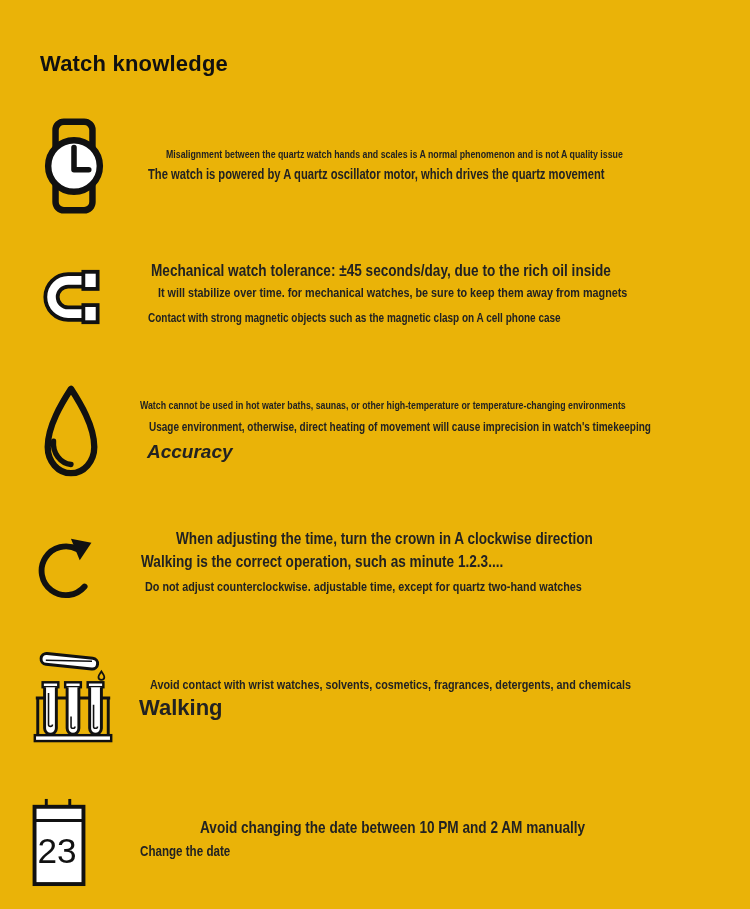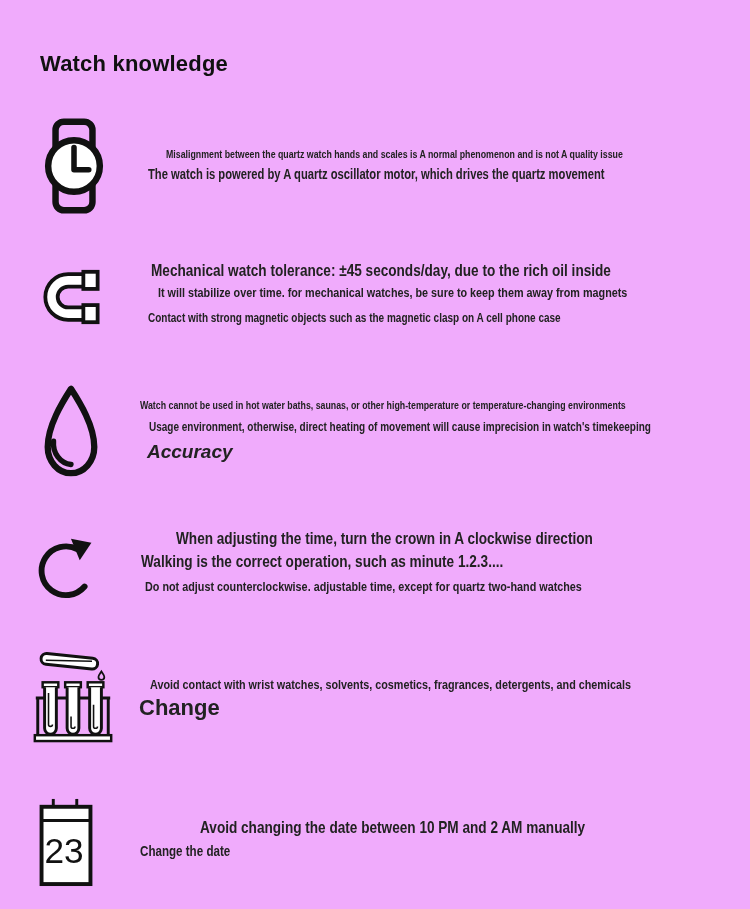--- a/index.html
+++ b/index.html
@@ -2,21 +2,21 @@
 <html><head>
 <meta charset="utf-8">
 <style>
   html,body{margin:0;padding:0;}
   body{
     width:750px;height:909px;
     background:#ffffff;
     font-family:"Liberation Sans","DejaVu Sans",sans-serif;
     overflow:hidden;
   }
-  #canvas{position:relative;width:750px;height:909px;background:#f0abfc;}
+  #canvas{position:relative;width:750px;height:909px;background:#eab308;}
   .section{position:absolute;inset:0;text-align:right;}
   .line{
     position:absolute;
     white-space:nowrap;
     font-weight:bold;
     color:#222;
     line-height:1.1;
   }
   .cond{transform:scaleX(0.8);transform-origin:0 0;display:inline-block;}
   .title{
@@ -43,21 +43,21 @@
   
   .ic-rotate{left:38px;top:528px;width:62px;height:78px;}
   .s4l1{left:176px;top:530px;font-size:17px;}
   .s4l2{left:141px;top:553px;font-size:17px;}
   .s4l3{left:145px;top:580px;font-size:13.5px;}
   
   .ic-chem{left:32px;top:650px;width:82px;height:94px;}
   .s5l1{left:150px;top:678px;font-size:13.5px;}
   .s5l2{left:139px;top:696px;font-size:22px;transform:none;}
   
-  .ic-cal{left:38px;top:797px;width:56px;height:90px;}
+  .ic-cal{left:31px;top:797px;width:56px;height:90px;}
   .s6l1{left:200px;top:819px;font-size:17px;}
   .s6l2{left:140px;top:844px;font-size:14.5px;}
   .cal-num{
     font-family:"Liberation Sans","DejaVu Sans",sans-serif;
     font-weight:400;
   }
 </style>
 </head>
 <body>
 
@@ -132,21 +132,21 @@
         <path d="M12 38 V80 a6 6 0 0 0 12 0 V38" fill="#fff" stroke="#111" stroke-width="3"></path>
         <path d="M35 38 V80 a6 6 0 0 0 12 0 V38" fill="#fff" stroke="#111" stroke-width="3"></path>
         <path d="M58 38 V80 a6 6 0 0 0 12 0 V38" fill="#fff" stroke="#111" stroke-width="3"></path>
         <path d="M16 44 V76 a2 2 0 0 0 4 0" fill="none" stroke="#111" stroke-width="1.6"></path>
         <path d="M39 68 V78 a2 2 0 0 0 4 0" fill="none" stroke="#111" stroke-width="1.6"></path>
         <path d="M62 56 V78 a2 2 0 0 0 4 0" fill="none" stroke="#111" stroke-width="1.6"></path>
         <rect x="2" y="87" width="78" height="6" fill="#fff" stroke="#111" stroke-width="2.5"></rect>
       </svg>
     </span>
     <div class="line cond s5l1">Avoid contact with wrist watches, solvents, cosmetics, fragrances, detergents, and chemicals</div>
-    <div class="line s5l2">Change</div>
+    <div class="line s5l2">Walking</div>
   </div>
 
   <div class="section">
     <span class="icon ic-cal">
       <svg viewBox="0 0 56 92" xmlns="http://www.w3.org/2000/svg">
         <line x1="15" y1="2" x2="15" y2="18" stroke="#111" stroke-width="3"></line>
         <line x1="39" y1="2" x2="39" y2="18" stroke="#111" stroke-width="3"></line>
         <rect x="3" y="10" width="50" height="79" fill="#fff" stroke="#111" stroke-width="4"></rect>
         <line x1="3" y1="24" x2="53" y2="24" stroke="#111" stroke-width="3"></line>
         <text class="cal-num" x="26" y="67" text-anchor="middle" font-size="36" fill="#111">23</text>

